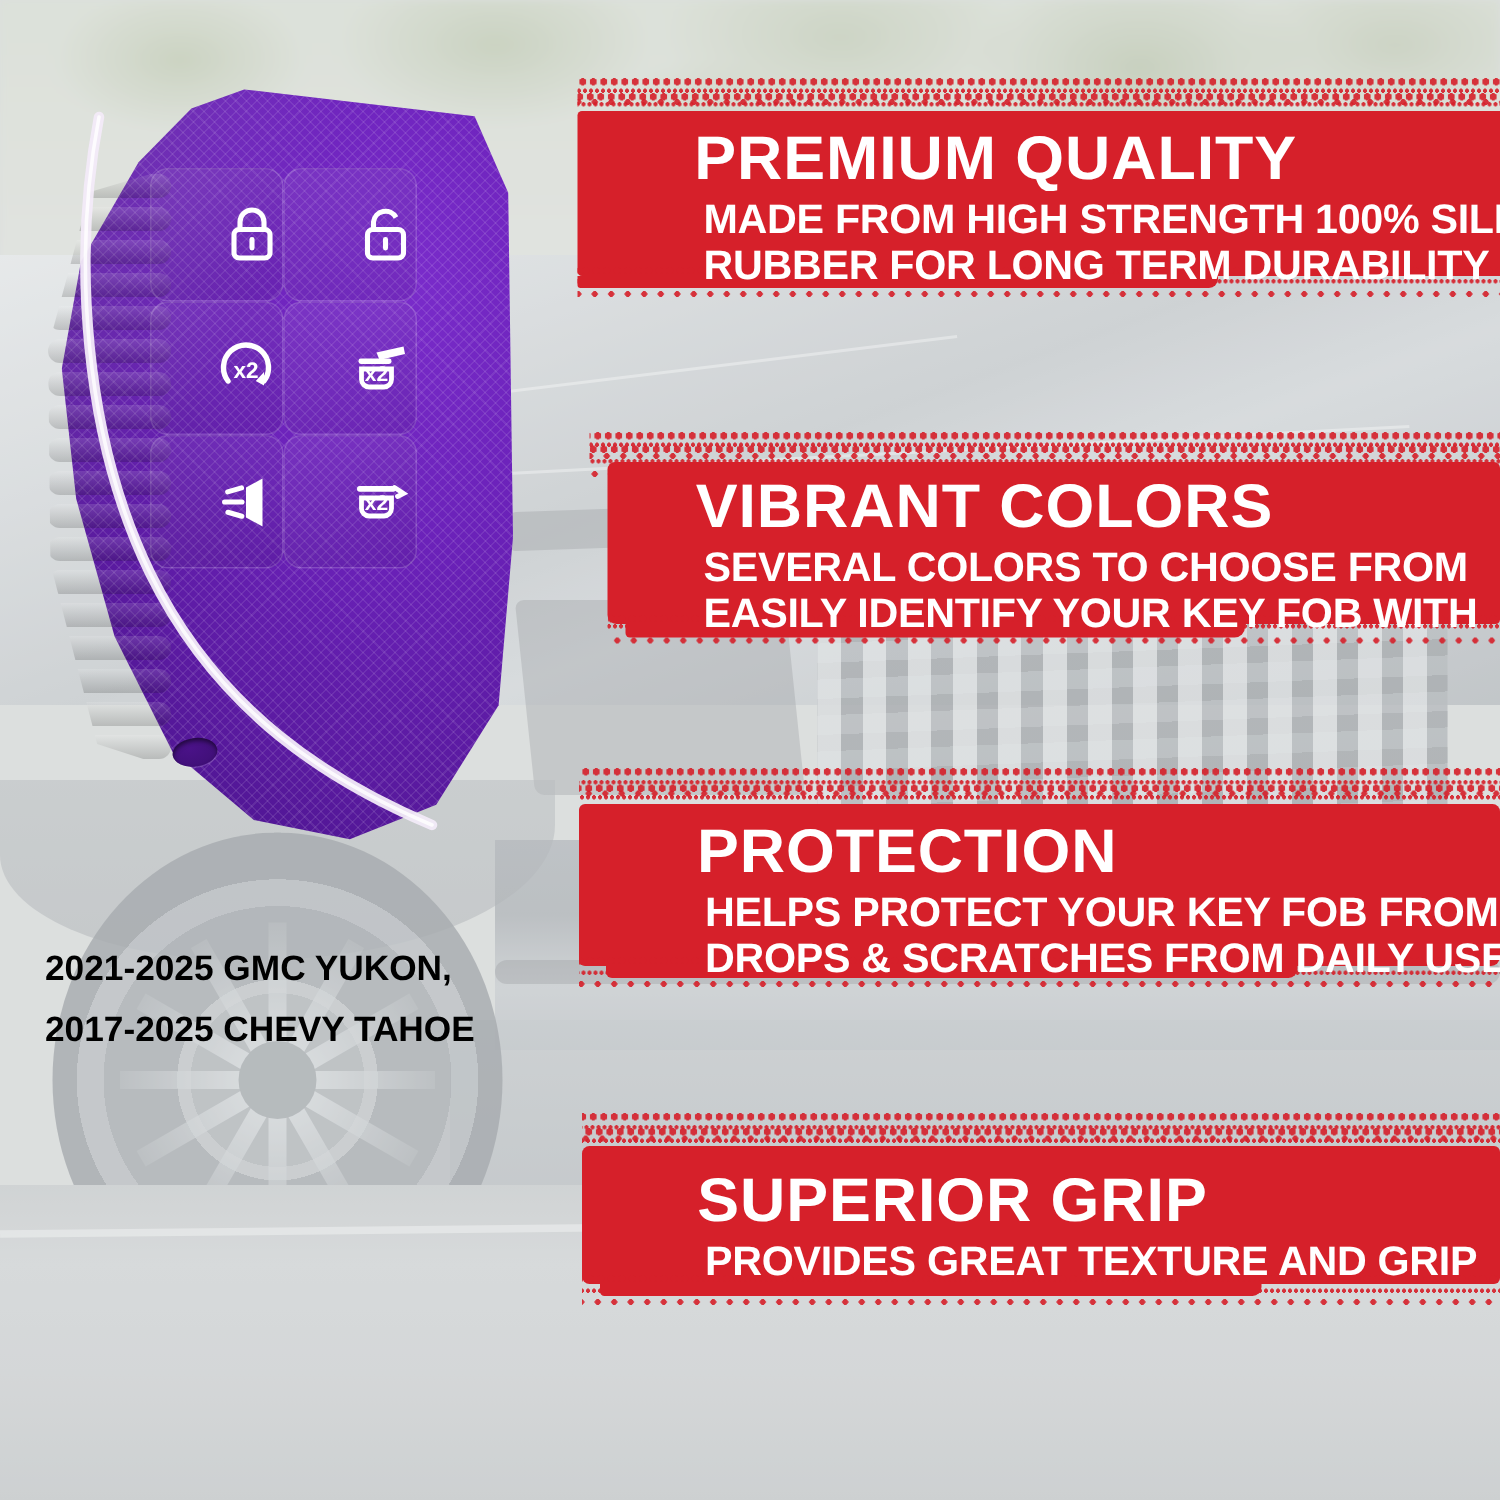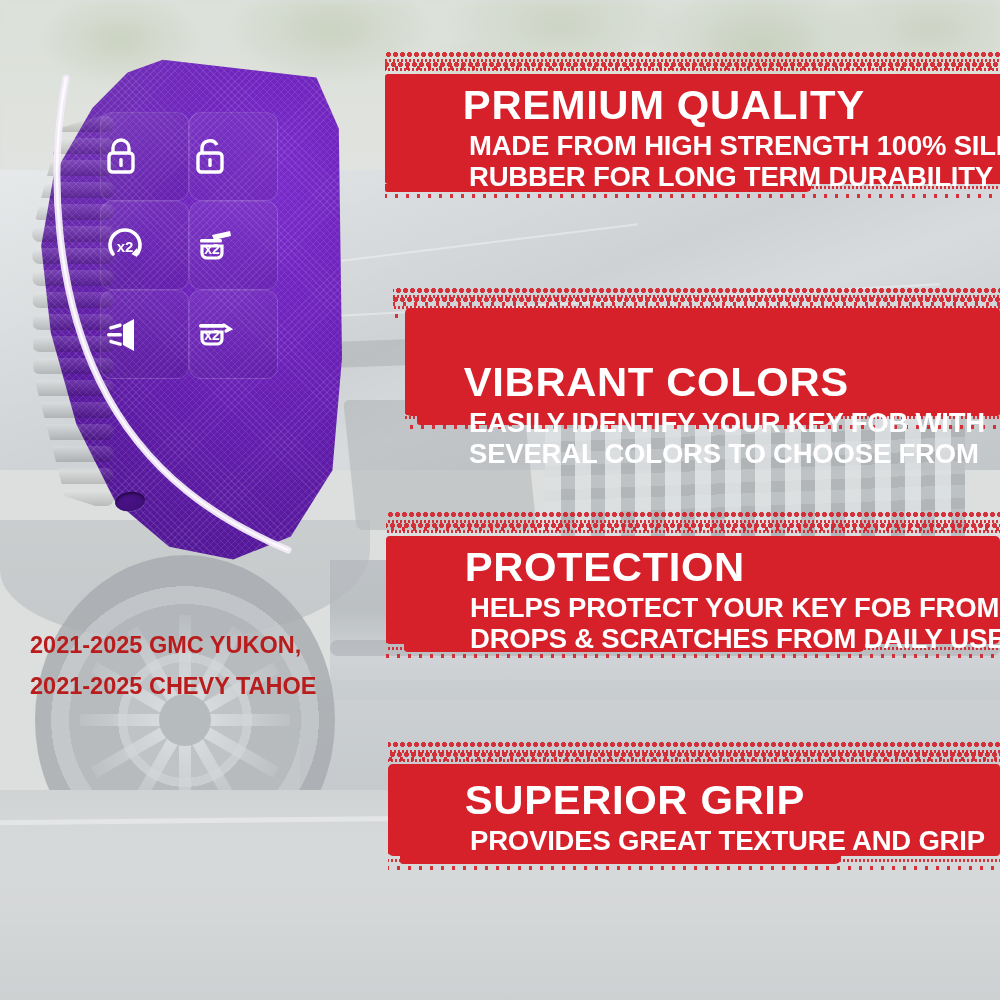--- a/index.html
+++ b/index.html
@@ -117,21 +117,21 @@
     margin-top:5px;
   }
   .banner-sub div { white-space:nowrap; }
 
   
   #compat { position:absolute; left:30px; top:618px; width:340px; }
   #compat .heading {
     color:#d6202a; font-size:31px; font-weight:bold; letter-spacing:.2px;
     white-space:nowrap;
   }
-  #compat .line { color:#b91c1c; font-size:23.5px; font-weight:bold; line-height:1.2; white-space:nowrap; }
+  #compat .line { color:#000000; font-size:23.5px; font-weight:bold; line-height:1.2; white-space:nowrap; }
   #compat .grp { margin-top:13px; }
 
   
   #fob { position:absolute; left:22px; top:52px; width:320px; height:510px; }
   .fob-shell {
     position:absolute; inset:0;
     background:
       linear-gradient(118deg, rgba(255,255,255,.14) 0%, rgba(0,0,0,0) 38%),
       radial-gradient(ellipse 300px 420px at 78% 26%, #7a2ccb 0%, #6a21b8 45%, #5a1aa0 80%, #4d1590 100%);
     clip-path:polygon(44% 1.5%, 92% 5%, 99% 15%, 100% 60%, 97% 82%, 84% 95%, 66% 99.5%, 46% 97%,
@@ -163,21 +163,21 @@
   }
   
   .pad {
     position:absolute; left:78px; top:60px; width:178px; height:268px;
   }
   .btn {
     position:absolute; width:89px; height:89px;
     border:1.5px solid rgba(255,255,255,.14);
     border-radius:12px;
     background:linear-gradient(150deg, rgba(255,255,255,.07), rgba(0,0,0,.07));
-    display:flex; align-items:center; justify-content:flex-start;
+    display:flex; align-items:center; justify-content:flex-end;
   }
   .btn svg { display:block; }
   .divot {
     position:absolute; left:93px; top:440px; width:30px; height:19px;
     border-radius:50%;
     background:radial-gradient(ellipse at 40% 35%, #4a1288, #3d0f73);
     box-shadow:inset 0 2px 3px rgba(0,0,0,.5), 0 1px 0 rgba(255,255,255,.15);
     transform:rotate(-8deg);
   }
 </style>
@@ -242,25 +242,25 @@
   </div>
 
   <div class="banner" style="left:393px; top:288px; width:607px; height:148px; --red:#D6202A;">
     <div class="paint">
       <div class="speck" style="top:0px; background-position:2px 0,11px 7px,6px 14px;"></div>
       <div class="speck" style="top:9px; background-position:13px 0,4px 9px,9px 17px;"></div>
       <div class="slab" style="top:20px; height:108px; left:2%; border-radius:5px 4px 3px 6px;"></div>
       <div class="speck" style="top:122px; left:2%; background-position:6px 0,15px 6px,1px 15px;"></div>
       <div class="slab" style="top:128px; height:9px; left:4%; right:28%; border-radius:0 0 7px 3px;"></div>
     </div>
-    <div class="banner-text" style="left:76px; top:29px;margin-top:45px;">
+    <div class="banner-text" style="left:76px; top:29px;">
       <div class="banner-title">VIBRANT COLORS</div>
       <div class="banner-sub">
+        <div>SEVERAL COLORS TO CHOOSE FROM</div>
         <div>EASILY IDENTIFY YOUR KEY FOB WITH</div>
-        <div>SEVERAL COLORS TO CHOOSE FROM</div>
       </div>
     </div>
   </div>
 
   <div class="banner" style="left:386px; top:512px; width:614px; height:152px; --red:#D6202A;">
     <div class="paint">
       <div class="speck" style="top:0px; background-position:8px 0,1px 8px,12px 15px;"></div>
       <div class="speck" style="top:11px; background-position:3px 0,16px 7px,7px 16px;"></div>
       <div class="slab" style="top:24px; height:108px; border-radius:4px 5px 6px 4px;"></div>
       <div class="speck" style="top:126px; background-position:11px 0,5px 9px,18px 16px;"></div>
@@ -289,21 +289,21 @@
         <div>PROVIDES GREAT TEXTURE AND GRIP</div>
       </div>
     </div>
   </div>
 
   <div id="compat">
     <div class="grp">
       <div class="line">2021-2025 GMC YUKON,</div>
     </div>
     <div class="grp">
-      <div class="line">2021-2025 CHEVY TAHOE</div>
+      <div class="line">2017-2025 CHEVY TAHOE</div>
     </div>
   </div>
 
   <div id="fob">
     <div class="fob-shell"></div>
     <div class="fob-texture"></div>
 
     <div class="ribs">
       <div class="rib" style="top:4px;"></div>
         <div class="rib" style="top:26px;"></div>

